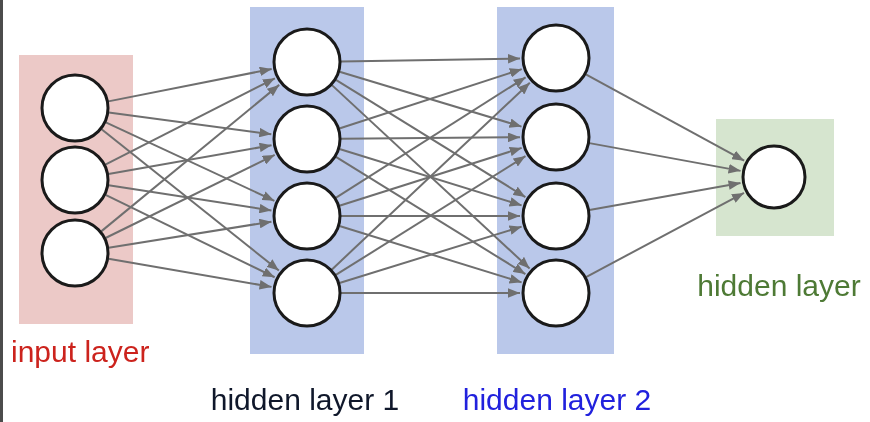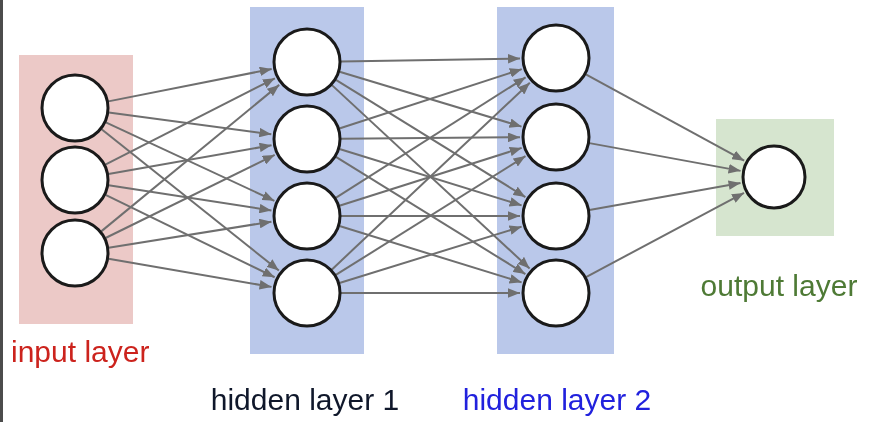--- a/index.html
+++ b/index.html
@@ -85,15 +85,15 @@
       <circle cx="553" cy="293" r="33" fill="#ffffff" stroke="#1a1a1a" stroke-width="3"></circle>
       <circle cx="771" cy="177" r="31" fill="#ffffff" stroke="#1a1a1a" stroke-width="3"></circle>
     </svg>
 
   <div class="layer-label" id="label-input" style="color: rgb(204, 35, 29);">input layer</div>
 
   <div class="layer-label" id="label-hidden1" style="color: #0f172a;">hidden layer 1</div>
 
   <div class="layer-label" id="label-hidden2" style="color: rgb(33, 33, 221);">hidden layer 2</div>
 
-  <div class="layer-label" id="label-output" style="color: rgb(78, 122, 53);">output layer</div>
+  <div class="layer-label" id="label-output" style="color: rgb(78, 122, 53);">hidden layer</div>
 
 </div>
 
 </body></html>

